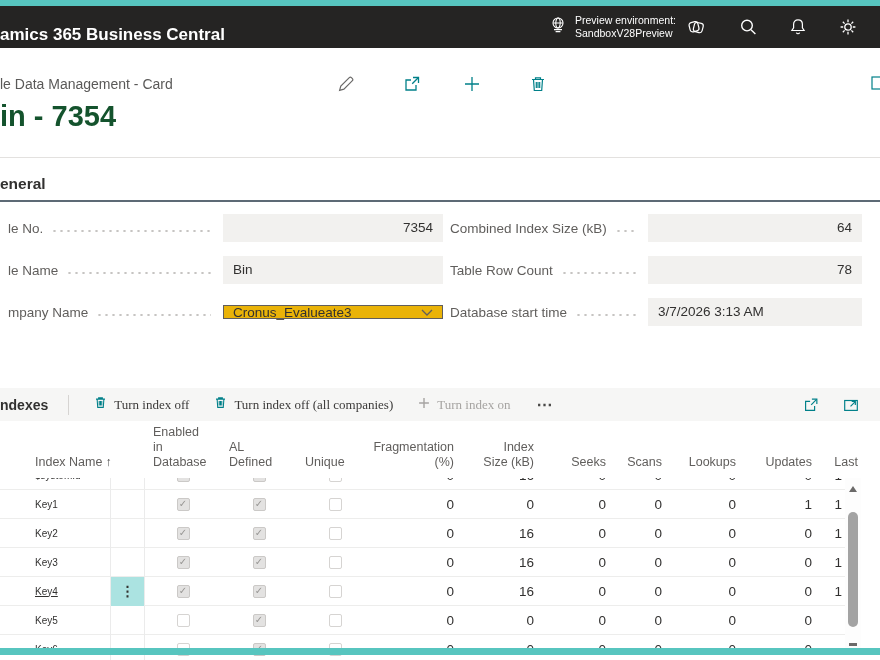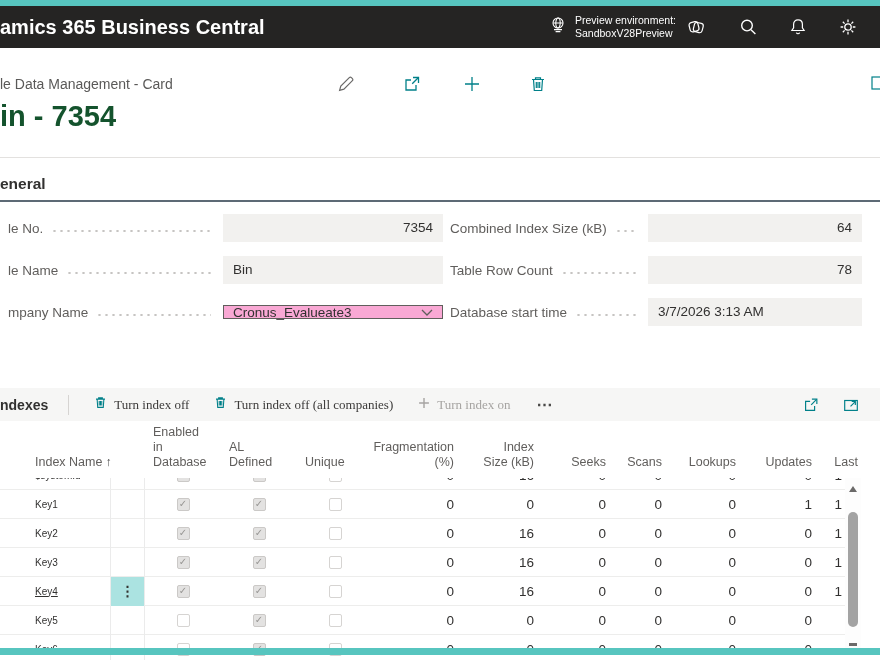--- a/index.html
+++ b/index.html
@@ -6,22 +6,22 @@
   html,body { width:880px; height:660px; overflow:hidden; background:#fff;
               font-family:"Liberation Sans", sans-serif; }
   .screen { position:relative; width:880px; height:660px; background:#fff; overflow:hidden; }
 
   
   .accent-top    { position:absolute; top:0; left:0; width:880px; height:6px; z-index:20; }
   .accent-bottom { position:absolute; top:648px; left:0; width:880px; height:7px; z-index:20; }
 
   
   .topbar { position:absolute; top:6px; left:0; width:880px; height:42px; background:#252423; z-index:10; }
-  .tb-title { position:absolute; left:0; top:0; height:42px; line-height:42px; color:#fff;
-              font-size:20px; font-weight:bold; white-space:nowrap; cursor:pointer; }
+  .tb-title { position:absolute; left:0; top:8px; height:42px; line-height:42px; color:#fff;
+              font-size:17px; font-weight:bold; white-space:nowrap; cursor:pointer; }
   .env { position:absolute; left:548px; top:0; height:42px; display:flex; align-items:center; cursor:pointer; }
   .env svg { margin-right:7px; }
   .env-text { color:#fff; font-size:10.5px; line-height:13px; white-space:nowrap; }
   .tb-icon { position:absolute; top:11px; width:20px; height:20px; cursor:pointer; }
 
   
   .caption-row { position:absolute; top:74px; left:0; width:880px; height:22px; }
   .caption { position:absolute; left:0; top:2px; font-size:14px; color:#5a5958; white-space:nowrap; }
   .hact { position:absolute; top:0; width:20px; height:20px; cursor:pointer; }
   .page-title { position:absolute; top:100px; left:0; font-size:29px; color:#14532d; white-space:nowrap; }
@@ -36,21 +36,21 @@
   .field-row { display:flex; align-items:center; height:28px; margin-bottom:14px; position:relative; }
   .field-label { font-size:13.5px; color:#605e5c; white-space:nowrap; }
   .leader { flex:1; height:2px; align-self:flex-end; margin:0 12px 10px 8px;
             background-image: radial-gradient(circle, #c6c4c2 1px, rgba(0,0,0,0) 1.3px);
             background-size: 7px 2px; background-repeat: repeat-x; }
   .field-box { height:28px; line-height:28px; background:#f2f1ef; font-size:13.5px; color:#323130;
                padding:0 10px; white-space:nowrap; overflow:hidden; flex:none; }
   .gen-col.left  .field-box { width:220px; }
   .gen-col.right .field-box { width:214px; }
   .align-right { text-align:right; }
-  .combo { height:14px; background:#f9a8d4; border:1px solid #605e5c; display:flex; align-items:center;
+  .combo { height:14px; background:#eab308; border:1px solid #605e5c; display:flex; align-items:center;
            padding:0 9px; flex:none; cursor:pointer; }
   .gen-col.left .combo { width:220px; }
   .combo-text { flex:1; font-size:13.5px; color:#323130; white-space:nowrap; overflow:hidden; }
 
   
   .idx-toolbar { position:absolute; top:388px; left:0; width:880px; height:33px; background:#f6f6f5;
                  display:flex; align-items:center; }
   .idx-caption { font-size:14px; font-weight:bold; color:#323130; white-space:nowrap; margin-right:20px; }
   .idx-sep { width:1px; height:20px; background:#d6d4d2; }
   .tbtn { display:flex; align-items:center; margin-left:24px; cursor:pointer; white-space:nowrap; }

